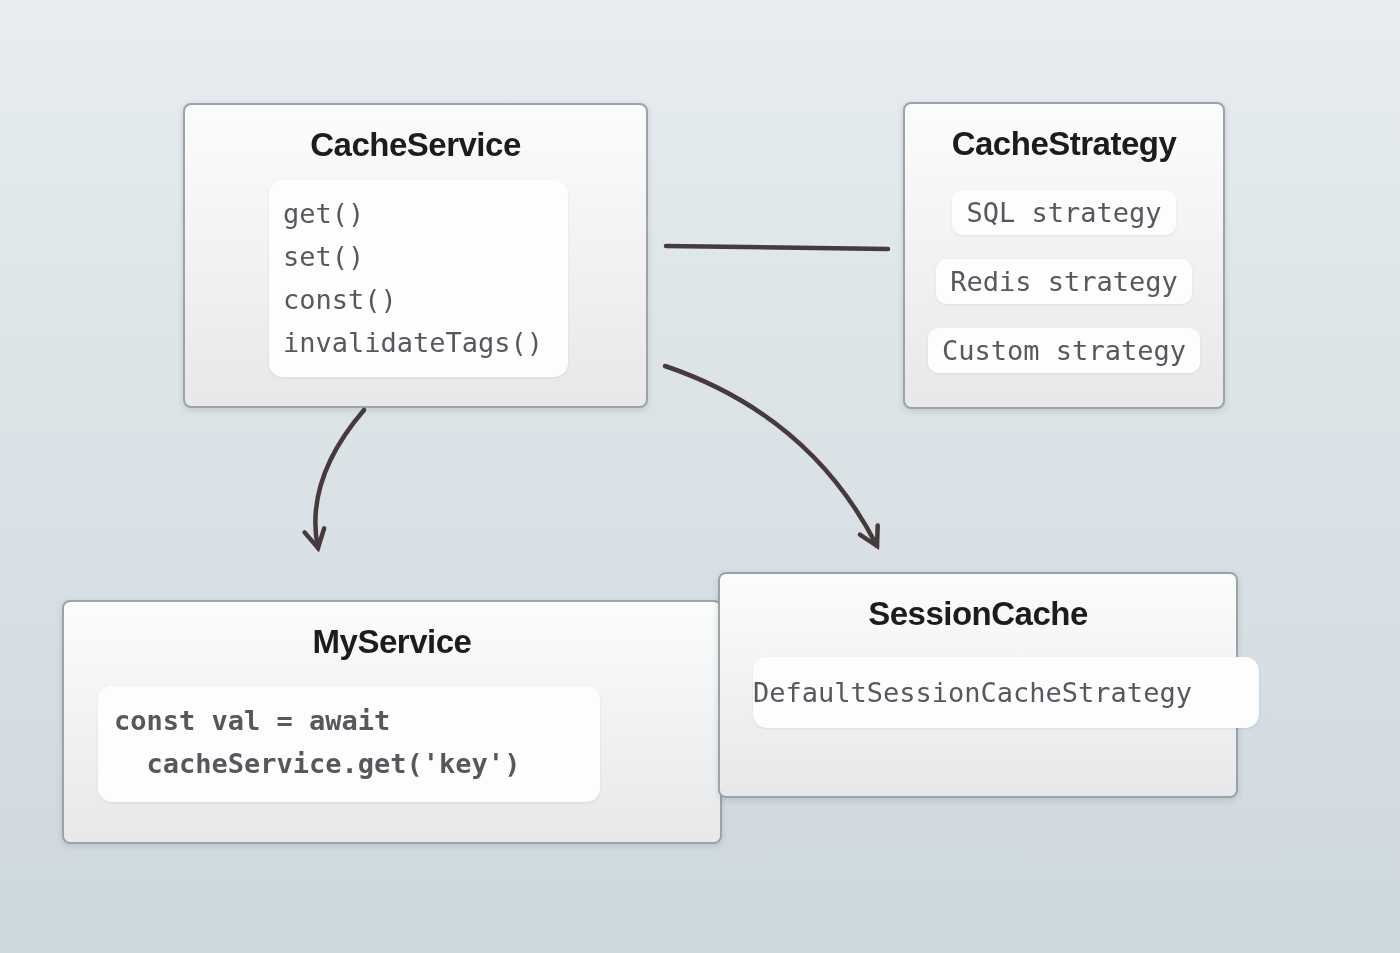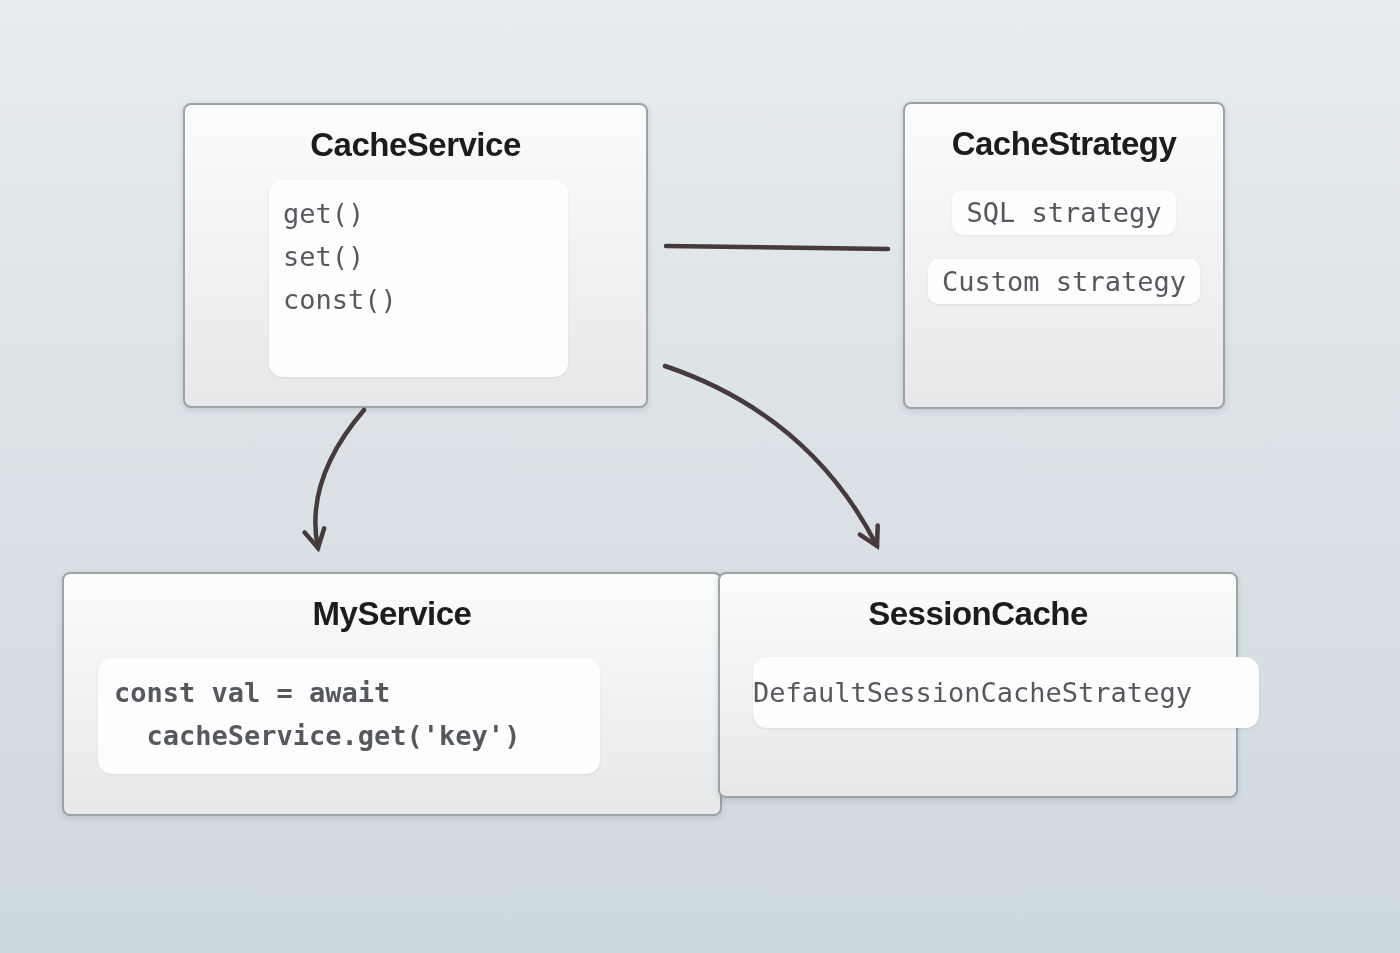--- a/index.html
+++ b/index.html
@@ -70,21 +70,21 @@
   }
   .pill {
     background: #fdfdfe;
     border-radius: 11px;
     padding: 7px 14px;
     line-height: 31px;
     box-shadow: 0 1px 3px rgba(0,0,0,0.07);
     white-space: pre;
   }
   
-  .node-my-service { left: 62px; top: 572px; width: 660px; height: 244px; }
+  .node-my-service { left: 62px; top: 600px; width: 660px; height: 244px; }
   .ms-card { left: 34px; top: 84px; width: 502px; height: 116px; padding: 13px 0 0 16px; font-weight: bold; }
   
   .node-session-cache { left: 718px; top: 572px; width: 520px; height: 226px; }
   .session-pill {
     position: absolute;
     left: 33px; top: 83px; width: 506px; height: 71px;
     background: #fdfdfe;
     border-radius: 14px;
     box-shadow: 0 1px 3px rgba(0,0,0,0.08);
     box-sizing: border-box;
@@ -108,27 +108,29 @@
     <path class="edge" d="M 364 410 Q 304 480 318 548" marker-end="url(#arrowhead)"></path>
     <path class="edge" d="M 665 366 Q 810 415 877 546" marker-end="url(#arrowhead)"></path>
   </svg>
 
   <div class="node node-cache-service">
     <div class="node-title">CacheService</div>
     <div class="code-card cs-card mono">
       <div class="code-line">get()</div>
       <div class="code-line">set()</div>
       <div class="code-line">const()</div>
+      <div class="code-line">invalidateTags()</div>
     </div>
   </div>
 
   <div class="node node-cache-strategy">
     <div class="node-title">CacheStrategy</div>
     <div class="pill-stack">
       <div class="pill mono">SQL strategy</div>
+      <div class="pill mono">Redis strategy</div>
       <div class="pill mono">Custom strategy</div>
     </div>
   </div>
 
   <div class="node node-my-service">
     <div class="node-title">MyService</div>
     <div class="code-card ms-card mono">
       <div class="code-line">const val = await</div>
       <div class="code-line">  cacheService.get('key')</div>
     </div>

